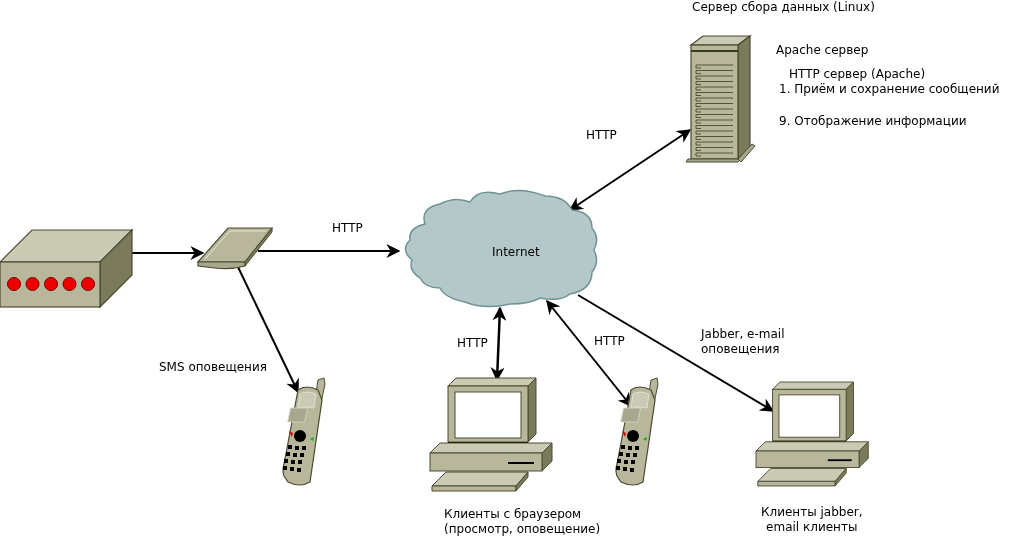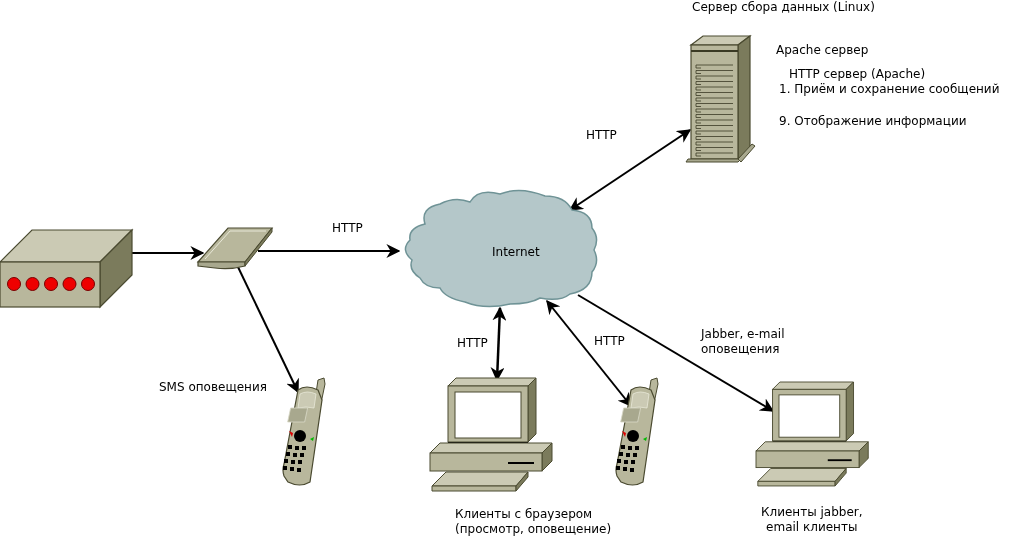--- a/index.html
+++ b/index.html
@@ -141,22 +141,22 @@
 
 <div class="lbl" style="left:692px; top:0px;">Сервер сбора данных (Linux)</div>
 <div class="lbl" style="left:789px; top:28px;margin-top:39px;">HTTP сервер (Apache)</div>
 <div class="lbl" style="left:776px; top:43px;">Apache сервер</div>
 <div class="lbl" style="left:779px; top:82px;text-align:center;">1. Приём и сохранение сообщений</div>
 <div class="lbl" style="left:779px; top:114px;">9. Отображение информации</div>
 
 <div class="lbl" style="left:586px; top:128px;">HTTP</div>
 <div class="lbl" style="left:332px; top:221px;">HTTP</div>
 <div class="lbl" style="left:492px; top:245px;">Internet</div>
-<div class="lbl" style="left:159px; top:380px;">SMS оповещения</div>
+<div class="lbl" style="left:159px; top:360px;">SMS оповещения</div>
 <div class="lbl" style="left:457px; top:336px;">HTTP</div>
 <div class="lbl" style="left:594px; top:334px;">HTTP</div>
 <div class="lbl" style="left:701px; top:315px;margin-top:12px;">Jabber, e-mail
 оповещения</div>
 
-<div class="lbl" style="left:455px; top:507px;">Клиенты с браузером
+<div class="lbl" style="left:444px; top:507px;">Клиенты с браузером
 (просмотр, оповещение)</div>
 <div class="lbl" style="left:761px; top:505px;text-align:center;">Клиенты jabber,
 email клиенты</div>
 
 </body></html>

